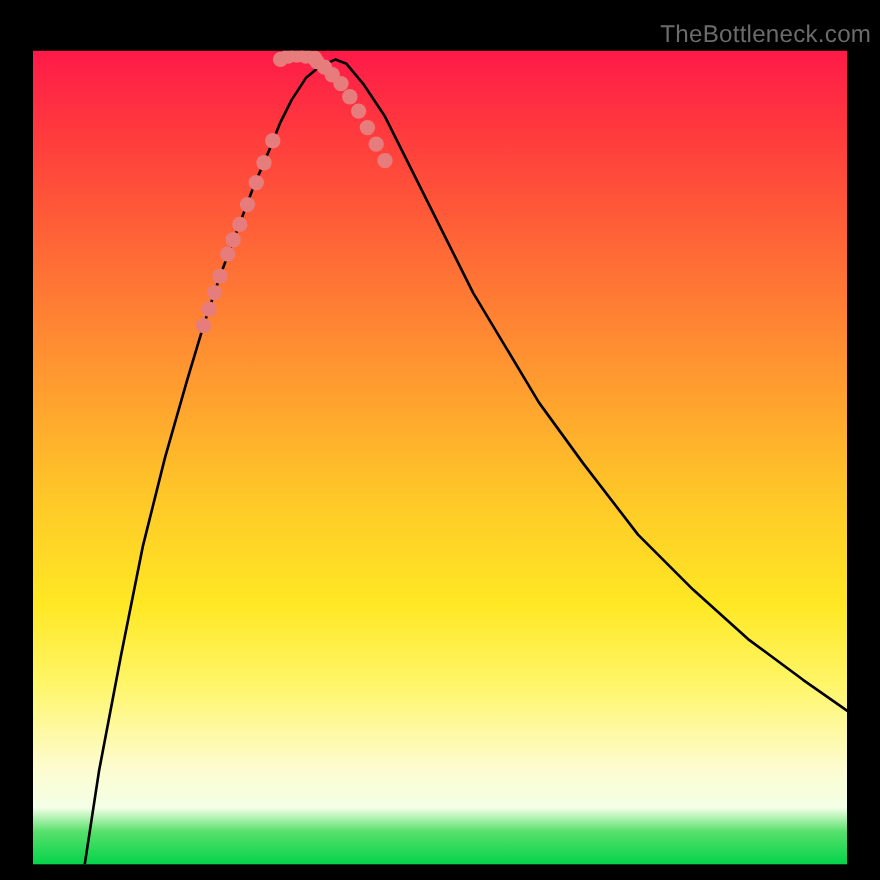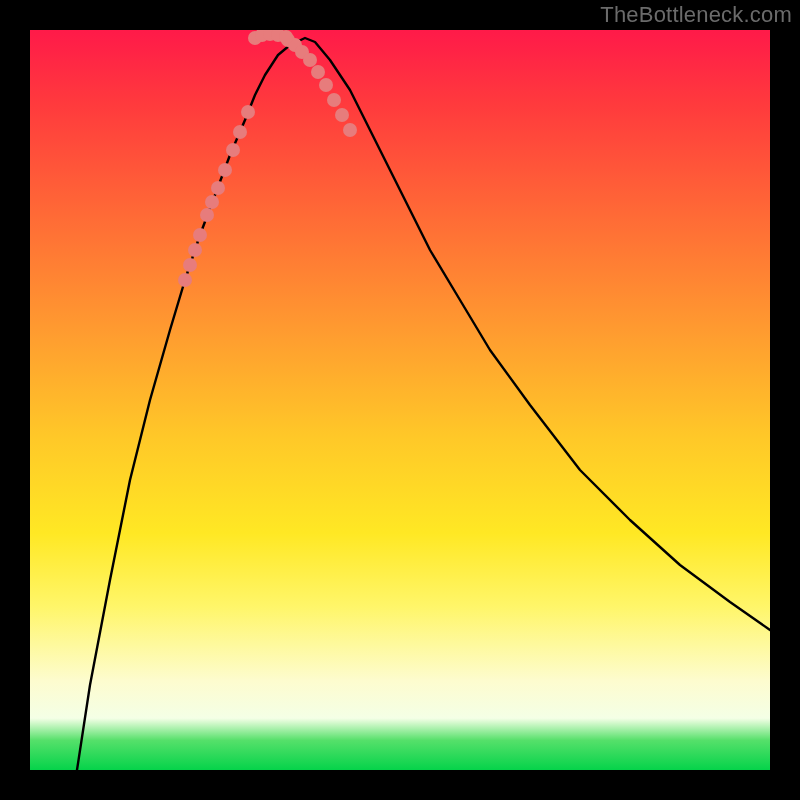--- a/index.html
+++ b/index.html
@@ -6,21 +6,21 @@
     margin: 0;
     padding: 0;
     width: 800px;
     height: 800px;
     background: #000;
     overflow: hidden;
     font-family: Arial, Helvetica, sans-serif;
   }
   .frame {
     position: absolute;
-    top: 0;
+    top: 16px;
     left: 0;
     width: 800px;
     height: 684px;
     background: #000;
   }
   .plot {
     position: absolute;
     left: 30px;
     top: 30px;
     width: 740px;

